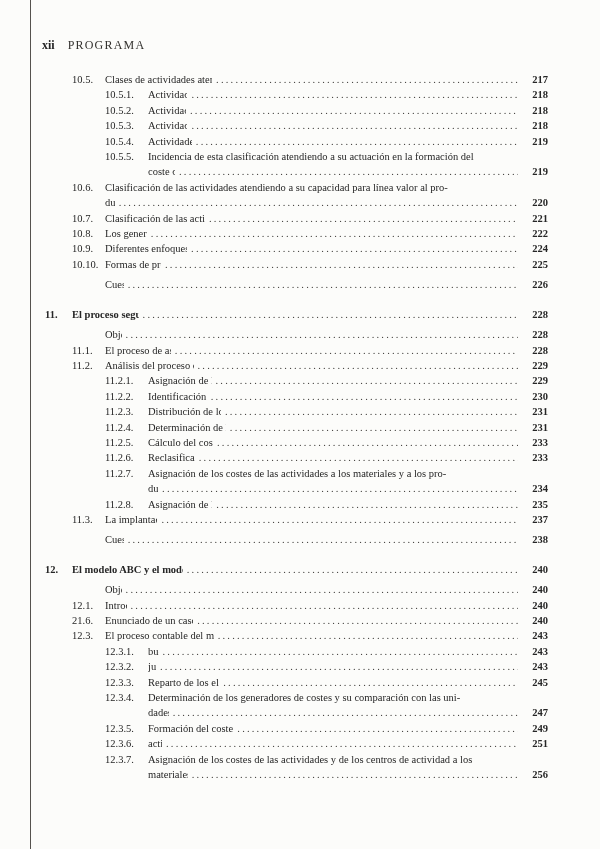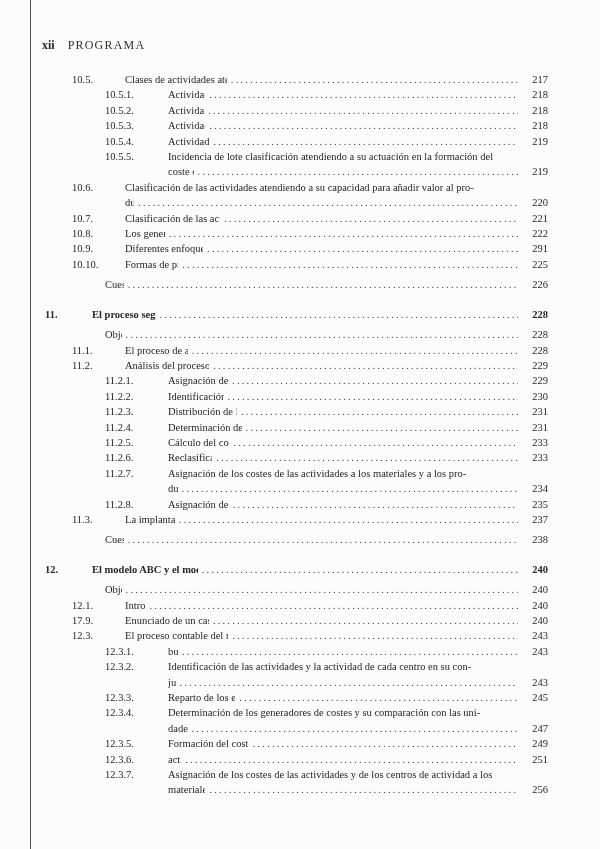--- a/index.html
+++ b/index.html
@@ -40,21 +40,21 @@
   .running-head {
     font-size: 12px;
     letter-spacing: 1.2px;
     color: #33312e;
   }
   .toc {
     margin-top: 19px;
     font-size: 10.5px;
     line-height: 15.4px;
   }
-  .entry { display: flex; gap: 20px; }
+  .entry { display: flex; }
   .entry .num  { flex: none; }
   .entry .body { flex: 1 1 auto; min-width: 0; }
 
   .lvl-chapter    { padding-left: 0; }
   .lvl-chapter .num    { width: 27px; }
   .lvl-section    { padding-left: 27px; }
   .lvl-section .num    { width: 33px; }
   .lvl-subsection { padding-left: 60px; }
   .lvl-subsection .num { width: 43px; }
   .lvl-plain      { padding-left: 60px; }
@@ -66,21 +66,21 @@
     overflow: hidden;
     white-space: nowrap;
     margin: 0 3px 0 4px;
     letter-spacing: 2.2px;
     color: #3c3a37;
     font-weight: normal;
   }
   .dots::after {
     content: "........................................................................................................................................................................................................";
   }
-  .pg { flex: none; width: 27px; text-align: right; }
+  .pg { flex: none; width: 27px; text-align: right; font-weight: bold; }
 
   .bold { font-weight: bold; }
   .gap-small { margin-top: 5px; }
   .gap-large { margin-top: 14px; }
 </style>
 </head>
 <body>
 
 <div class="margin-rule"></div>
 
@@ -137,32 +137,32 @@
           <div class="line last">
             <span class="txt">Actividades a nivel de empresa</span>
             <span class="dots"></span>
             <span class="pg">219</span>
           </div>
         </div>
       </div>
       <div class="entry lvl-subsection">
         <span class="num">10.5.5.</span>
         <div class="body">
-          <div class="line">Incidencia de lote clasificación atendiendo a su actuación en la formación del</div>
+          <div class="line">Incidencia de esta clasificación atendiendo a su actuación en la formación del</div>
           <div class="line last">
             <span class="txt">coste del producto</span>
             <span class="dots"></span>
             <span class="pg">219</span>
           </div>
         </div>
       </div>
       <div class="entry lvl-section">
         <span class="num">10.6.</span>
         <div class="body">
-          <div class="line">Clasificación de las actividades atendiendo a su capacidad para añadir valor al pro-</div>
+          <div class="line">Clasificación de las actividades atendiendo a su capacidad para línea valor al pro-</div>
           <div class="line last">
             <span class="txt">ducto</span>
             <span class="dots"></span>
             <span class="pg">220</span>
           </div>
         </div>
       </div>
       <div class="entry lvl-section">
         <span class="num">10.7.</span>
         <div class="body">
@@ -182,21 +182,21 @@
             <span class="pg">222</span>
           </div>
         </div>
       </div>
       <div class="entry lvl-section">
         <span class="num">10.9.</span>
         <div class="body">
           <div class="line last">
             <span class="txt">Diferentes enfoques del sistema basado en las actividades</span>
             <span class="dots"></span>
-            <span class="pg">291</span>
+            <span class="pg">224</span>
           </div>
         </div>
       </div>
       <div class="entry lvl-section">
         <span class="num">10.10.</span>
         <div class="body">
           <div class="line last">
             <span class="txt">Formas de presentar el modelo ABC</span>
             <span class="dots"></span>
             <span class="pg">225</span>
@@ -374,21 +374,21 @@
         <span class="num">12.1.</span>
         <div class="body">
           <div class="line last">
             <span class="txt">Introducción</span>
             <span class="dots"></span>
             <span class="pg">240</span>
           </div>
         </div>
       </div>
       <div class="entry lvl-section">
-        <span class="num">17.9.</span>
+        <span class="num">21.6.</span>
         <div class="body">
           <div class="line last">
             <span class="txt">Enunciado de un caso práctico para el estudio del modelo ABC</span>
             <span class="dots"></span>
             <span class="pg">240</span>
           </div>
         </div>
       </div>
       <div class="entry lvl-section">
         <span class="num">12.3.</span>
@@ -406,21 +406,20 @@
           <div class="line last">
             <span class="txt">bución</span>
             <span class="dots"></span>
             <span class="pg">243</span>
           </div>
         </div>
       </div>
       <div class="entry lvl-subsection">
         <span class="num">12.3.2.</span>
         <div class="body">
-          <div class="line">Identificación de las actividades y la actividad de cada centro en su con-</div>
           <div class="line last">
             <span class="txt">junto</span>
             <span class="dots"></span>
             <span class="pg">243</span>
           </div>
         </div>
       </div>
       <div class="entry lvl-subsection">
         <span class="num">12.3.3.</span>
         <div class="body">

